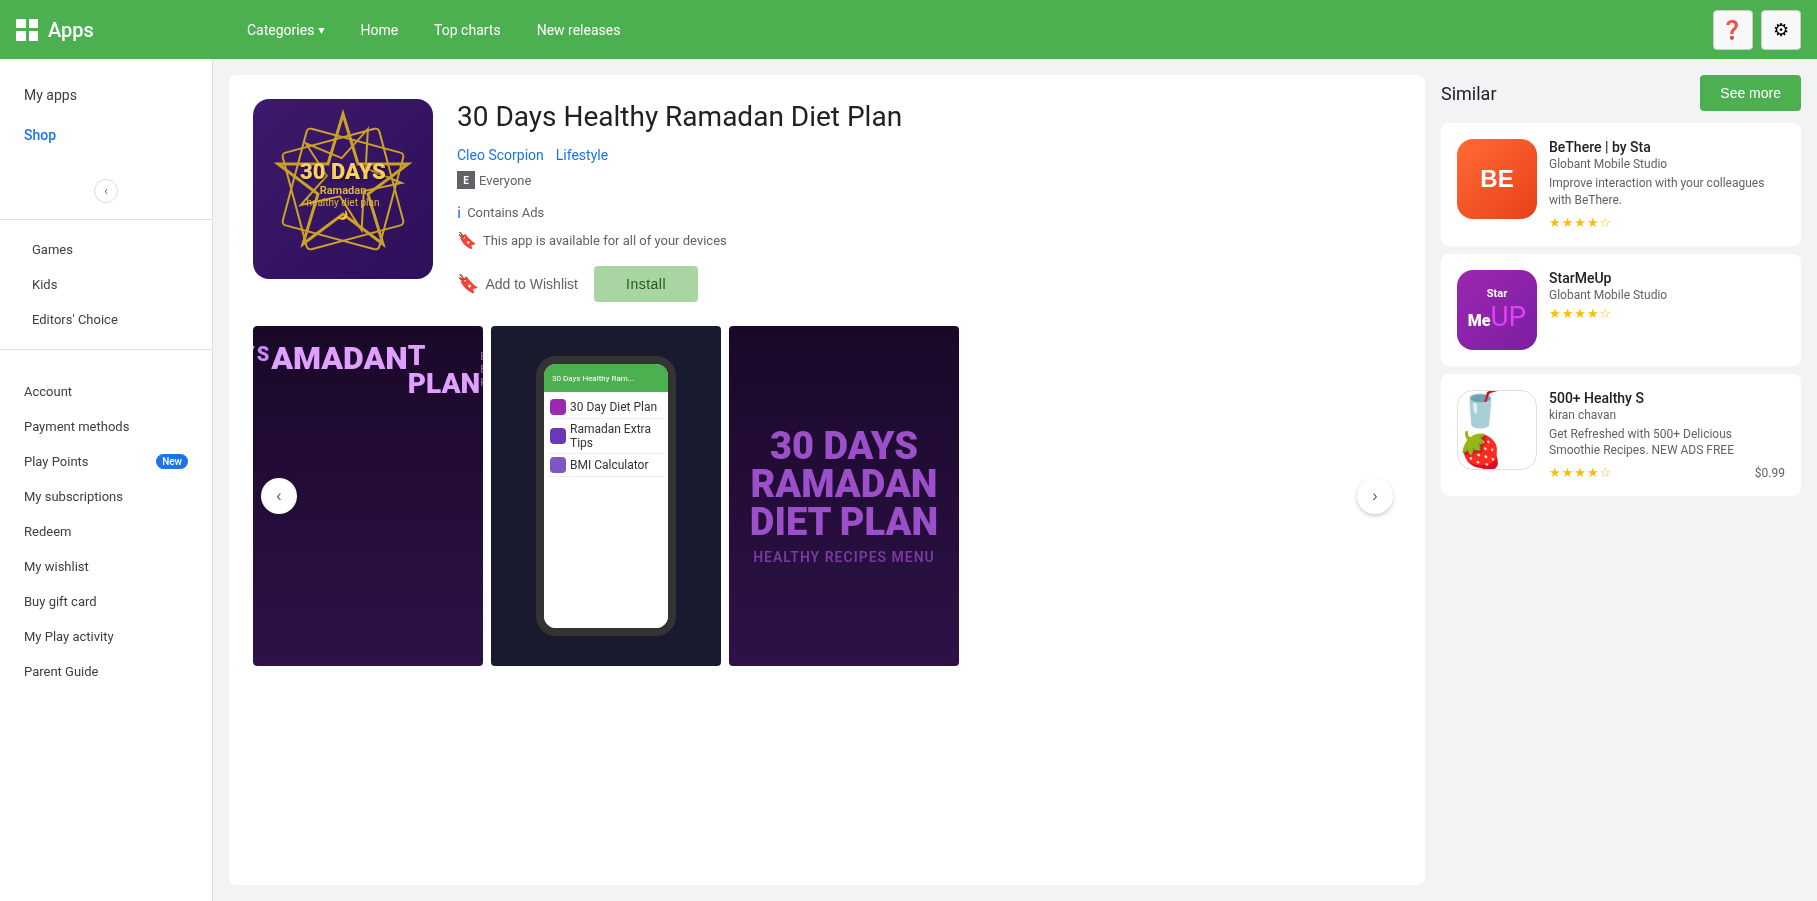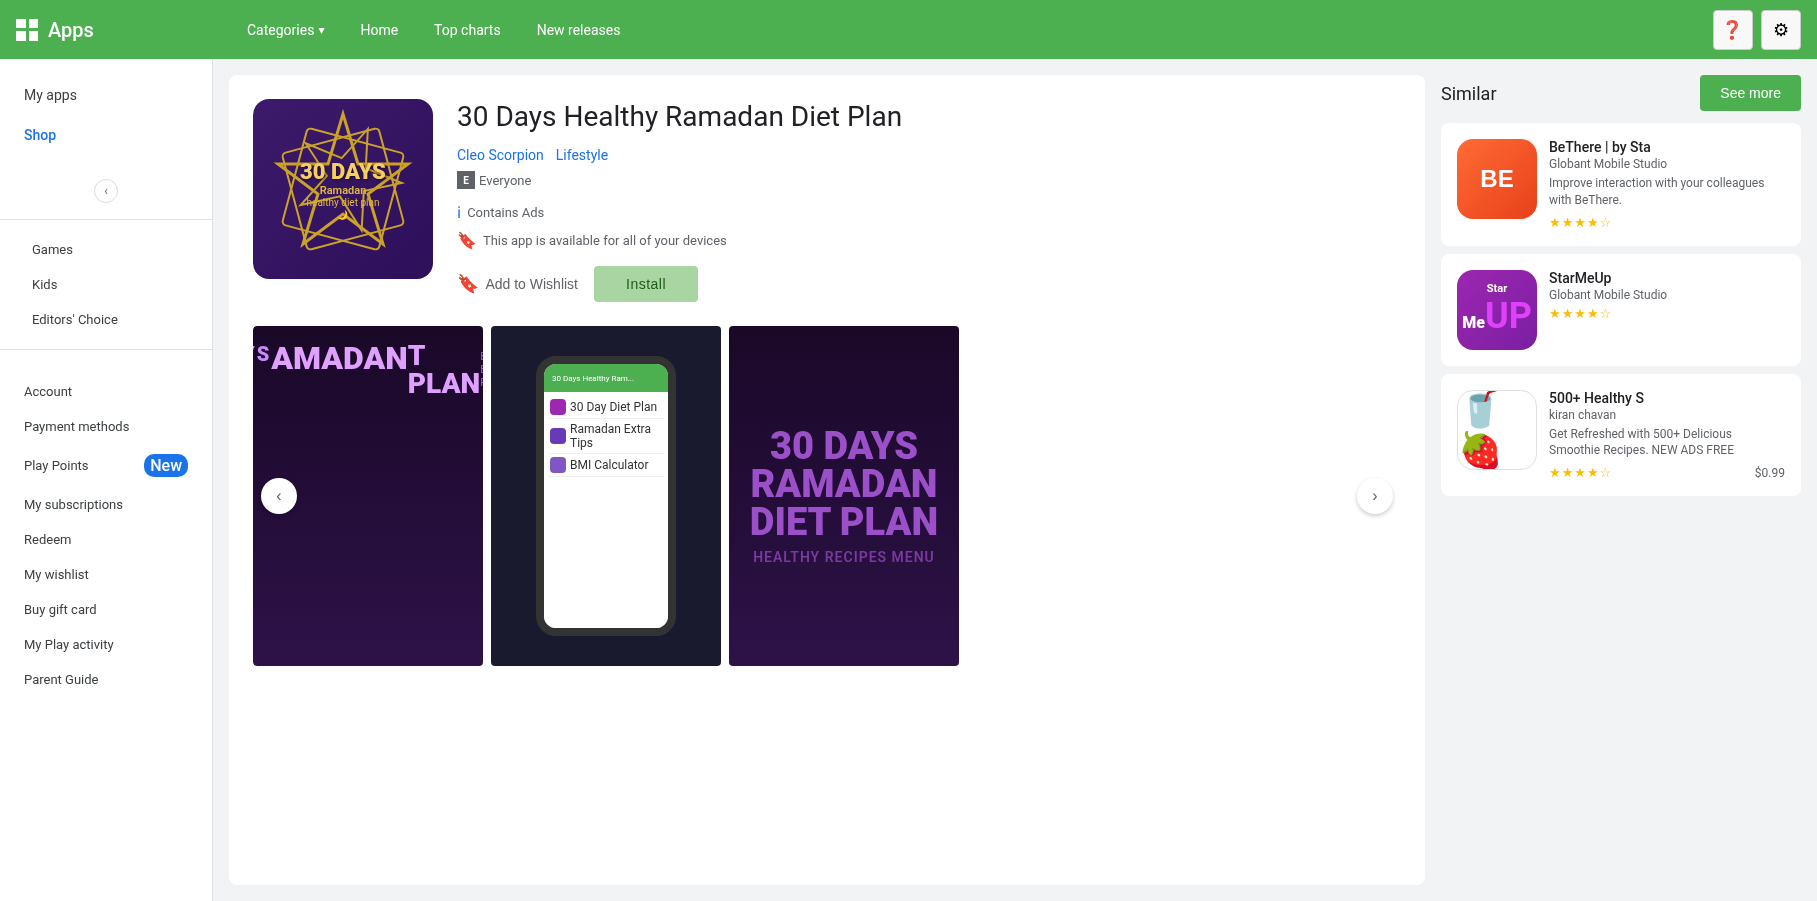--- a/index.html
+++ b/index.html
@@ -40,21 +40,21 @@
     .sidebar-divider { height: 1px; background: #e0e0e0; margin: 8px 0; }
     .sidebar-sub { padding: 4px 0; }
     .sidebar-sub-item {
       padding: 10px 32px; font-size: 13px; color: #3c4043; cursor: pointer;
     }
     .sidebar-section { padding: 16px 0 4px; }
     .sidebar-section-item {
       padding: 10px 24px; font-size: 13px; color: #3c4043; cursor: pointer; display: flex; align-items: center; justify-content: space-between;
     }
     .badge-new {
-      background: #1a73e8; color: white; font-size: 16px; padding: 2px 6px; border-radius: 10px; font-weight: 500; margin-left: 16px;
+      background: #1a73e8; color: white; font-size: 10px; padding: 2px 6px; border-radius: 10px; font-weight: 500; margin-left: 16px;
     }
 
     
     .main-content { flex: 1; overflow-y: auto; padding: 16px; display: flex; gap: 16px; }
 
     
     .app-card {
       background: white; border-radius: 8px; padding: 24px; flex: 1; min-width: 0;
     }
     .app-header { display: flex; gap: 24px; margin-bottom: 24px; }
@@ -127,21 +127,21 @@
     .stars { color: #fbbc04; font-size: 13px; letter-spacing: 1px; }
     .sim-price { font-size: 12px; color: #5f6368; }
 
     
     .bethere-icon { width: 80px; height: 80px; background: linear-gradient(135deg, #ff6b35, #e8401a); border-radius: 16px; display: flex; align-items: center; justify-content: center; }
     .bethere-text { color: white; font-size: 24px; font-weight: 900; font-family: Arial; }
 
     
     .starmeup-icon { width: 80px; height: 80px; background: linear-gradient(135deg, #9c27b0, #7b1fa2); border-radius: 16px; display: flex; align-items: center; justify-content: center; flex-direction: column; }
     .starmeup-top { color: white; font-size: 11px; font-weight: 700; }
-    .starmeup-up { color: #e040fb; font-size: 36px; font-weight: 700; text-align: right; }
+    .starmeup-up { color: #e040fb; font-size: 28px; font-weight: 400; text-align: right; }
 
     
     .healthy-icon { width: 80px; height: 80px; background: white; border-radius: 16px; display: flex; align-items: center; justify-content: center; border: 1px solid #e0e0e0; overflow: hidden; }
     .healthy-emoji { font-size: 36px; }
 
     
     .meaning-icon { width: 80px; height: 80px; background: linear-gradient(135deg, #4fc3f7, #0288d1); border-radius: 16px; }
 
     .chevron { font-size: 12px; }
 

